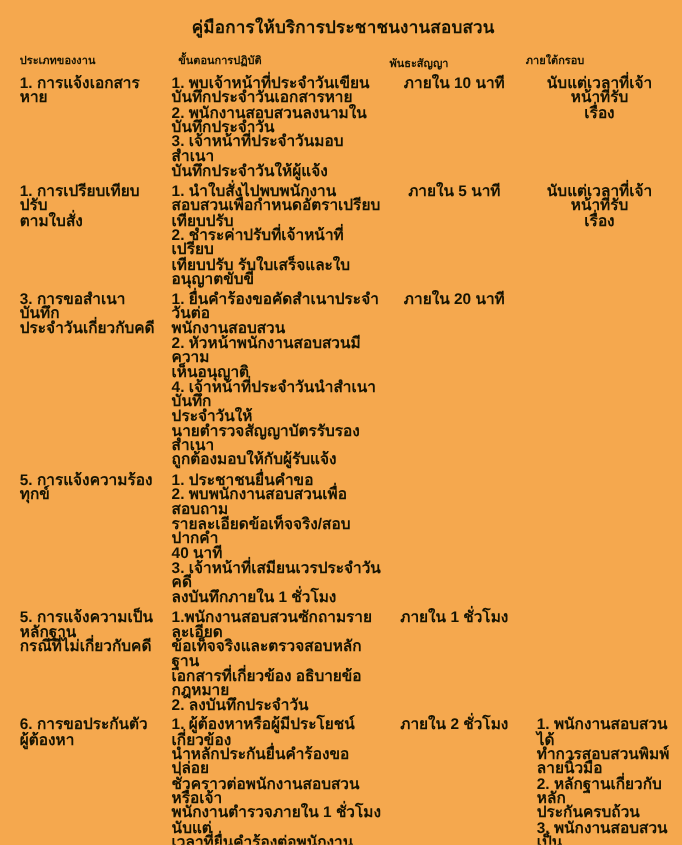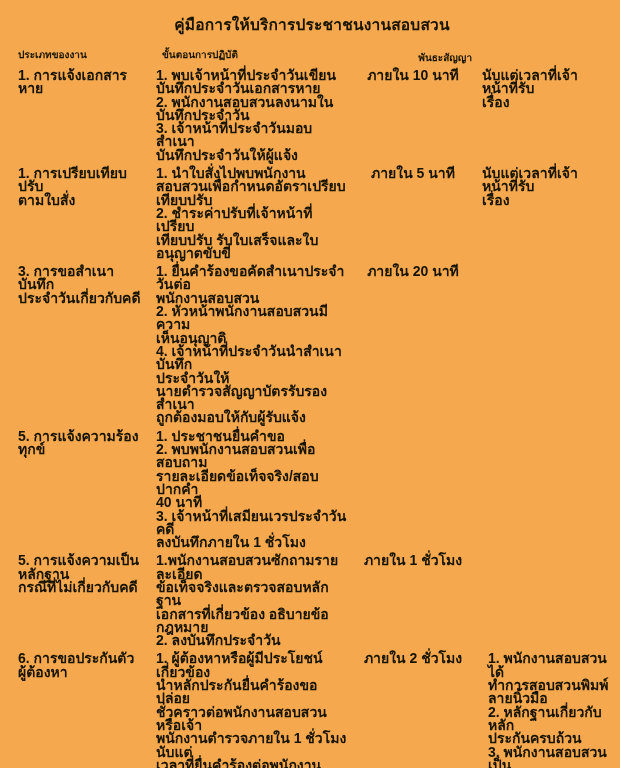--- a/index.html
+++ b/index.html
@@ -27,46 +27,47 @@
     grid-template-columns:138px 192px 118px 1fr;
     column-gap:6px;
     align-items:start;
   }
   .hdr{
     font-size:10px;
     font-weight:bold;
     margin-bottom:7px;
   }
   .hdr .h{padding-left:6px;}
-  .hdr .h.c{text-align:right;padding-left:0;font-family:Liberation Serif, serif;}
+  .hdr .h.c{text-align:left;padding-left:0;font-family:Liberation Serif, serif;}
   .hdr .h.low{position:relative;top:3px;}
   .row{margin-bottom:5px;}
   .cell{
     font-size:14px;
     font-weight:bold;
     line-height:13.3px;
     white-space:pre-wrap;
     overflow-wrap:anywhere;
   }
   .cell.type{padding-left:6px;}
   .cell.time{text-align:center;}
-  .cell.frame{padding:0 4px;}
+  .cell.frame{text-align:center;padding:0 4px;}
   .row.frame-left .cell.frame{text-align:left;padding:0 0 0 10px;}
 </style>
 </head>
 <body>
 
 <div class="page">
 
   <div class="title">คู่มือการให้บริการประชาชนงานสอบสวน</div>
 
   <div class="grid hdr">
     <div class="h">ประเภทของงาน</div>
     <div class="h">ขั้นตอนการปฏิบัติ</div>
     <div class="h c low">พันธะสัญญา</div>
+    <div class="h c">ภายใต้กรอบ</div>
   </div>
 
   <div class="grid row">
     <div class="cell type">1. การแจ้งเอกสารหาย</div>
     <div class="cell steps">1. พบเจ้าหน้าที่ประจำวันเขียน
 บันทึกประจำวันเอกสารหาย
 2. พนักงานสอบสวนลงนามใน
 บันทึกประจำวัน
 3. เจ้าหน้าที่ประจำวันมอบสำเนา
 บันทึกประจำวันให้ผู้แจ้ง</div>

